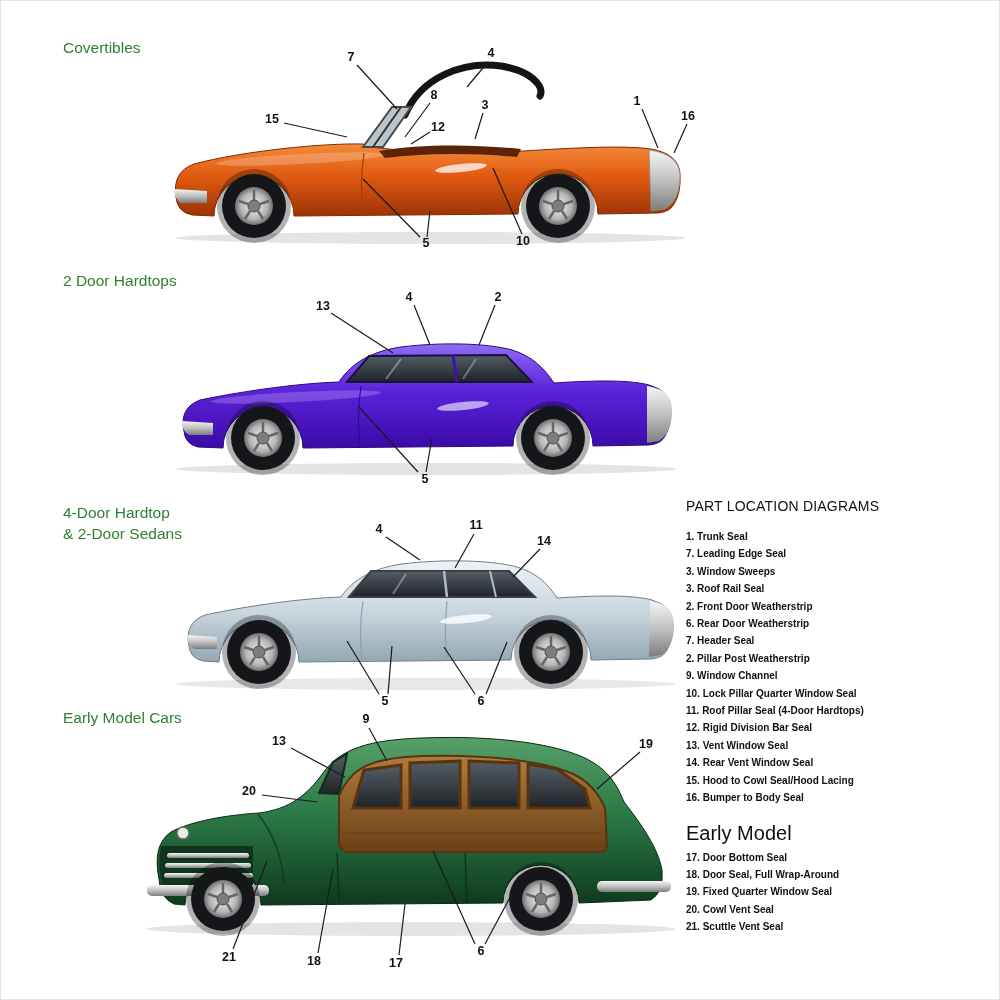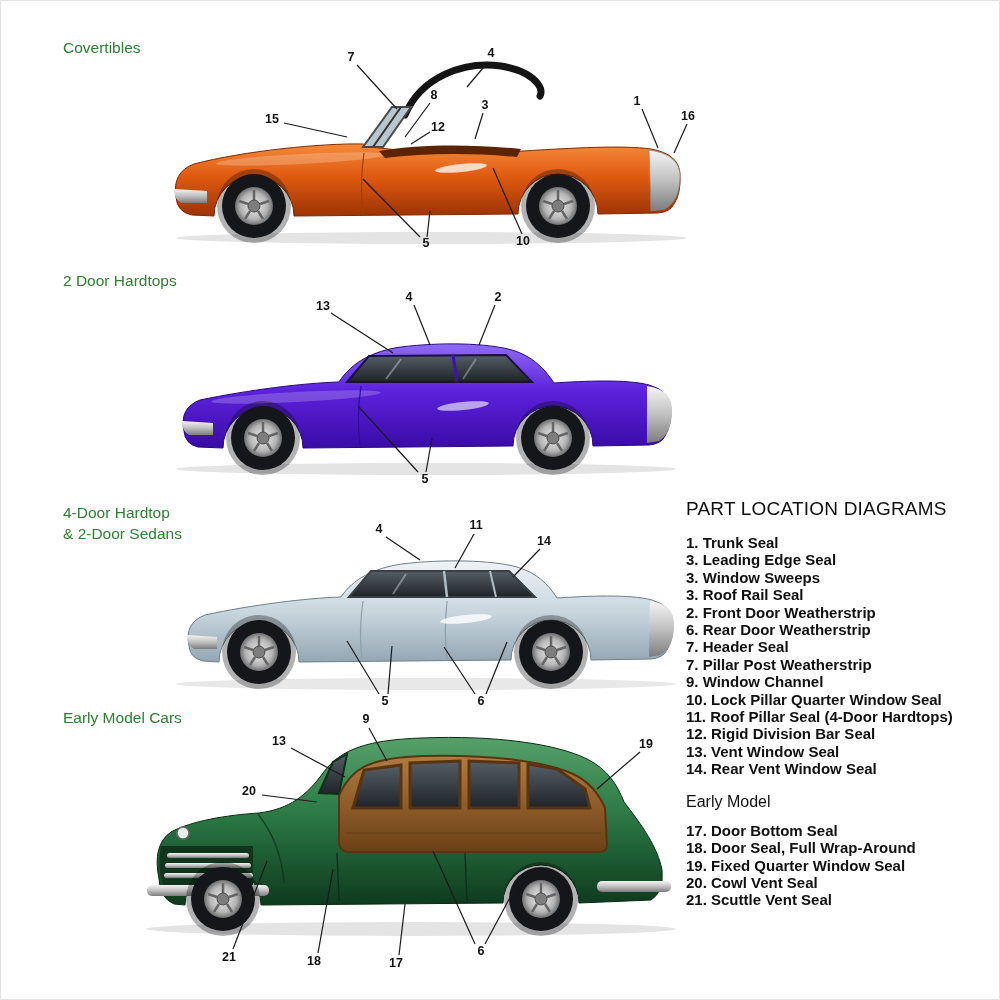--- a/index.html
+++ b/index.html
@@ -12,25 +12,25 @@
     position:absolute;color:#2f8032;font-size:15.5px;line-height:21px;
     font-family:"Liberation Sans",sans-serif;
   }
   svg.scene{position:absolute;left:0;top:0;}
   .callout-line{stroke:#1a1a1a;stroke-width:1.2;}
   .callout-num{
     font-family:"Liberation Sans",sans-serif;font-size:12.5px;font-weight:700;
     fill:#111;text-anchor:middle;dominant-baseline:middle;
   }
   .legend{position:absolute;left:685px;top:497px;width:300px;color:#101010;}
-  .legend-title{font-size:19px;letter-spacing:.2px;}
+  .legend-title{font-size:14px;letter-spacing:.2px;}
   .legend-items{margin-top:14px;}
-  .legend-item{font-size:15px;font-weight:700;line-height:17.4px;white-space:nowrap;}
-  .legend-subtitle{margin-top:15px;font-size:16px;}
-  .legend-early{margin-top:11px;}
+  .legend-item{font-size:10px;font-weight:700;line-height:17.4px;white-space:nowrap;}
+  .legend-subtitle{margin-top:15px;font-size:20px;}
+  .legend-early{margin-top:4px;}
 </style>
 </head>
 <body>
 
 <div class="canvas">
 
   <div class="section-label" style="left:62px;top:36px;">Covertibles</div>
   <div class="section-label" style="left:62px;top:269px;">2 Door Hardtops</div>
   <div class="section-label" style="left:62px;top:501px;">
     <div>4-Door Hardtop</div>
@@ -225,33 +225,35 @@
         <line x1="474" y1="943" x2="432" y2="850" class="callout-line"></line>
         <line x1="484" y1="943" x2="519" y2="878" class="callout-line"></line>
         <text x="480" y="951" class="callout-num">6</text>
       </g>
   </svg>
 
   <div class="legend">
     <div class="legend-title">PART LOCATION DIAGRAMS</div>
     <div class="legend-items" id="legend-items">
         <div class="legend-item">1. Trunk Seal</div>
-        <div class="legend-item">3. Leading Edge Seal</div>
+        <div class="legend-item">7. Leading Edge Seal</div>
         <div class="legend-item">3. Window Sweeps</div>
         <div class="legend-item">3. Roof Rail Seal</div>
         <div class="legend-item">2. Front Door Weatherstrip</div>
         <div class="legend-item">6. Rear Door Weatherstrip</div>
         <div class="legend-item">7. Header Seal</div>
-        <div class="legend-item">7. Pillar Post Weatherstrip</div>
+        <div class="legend-item">2. Pillar Post Weatherstrip</div>
         <div class="legend-item">9. Window Channel</div>
         <div class="legend-item">10. Lock Pillar Quarter Window Seal</div>
         <div class="legend-item">11. Roof Pillar Seal (4-Door Hardtops)</div>
         <div class="legend-item">12. Rigid Division Bar Seal</div>
         <div class="legend-item">13. Vent Window Seal</div>
         <div class="legend-item">14. Rear Vent Window Seal</div>
+        <div class="legend-item">15. Hood to Cowl Seal/Hood Lacing</div>
+        <div class="legend-item">16. Bumper to Body Seal</div>
       </div>
     <div class="legend-subtitle">Early Model</div>
     <div class="legend-items legend-early" id="legend-early-items">
         <div class="legend-item">17. Door Bottom Seal</div>
         <div class="legend-item">18. Door Seal, Full Wrap-Around</div>
         <div class="legend-item">19. Fixed Quarter Window Seal</div>
         <div class="legend-item">20. Cowl Vent Seal</div>
         <div class="legend-item">21. Scuttle Vent Seal</div>
       </div>
   </div>

